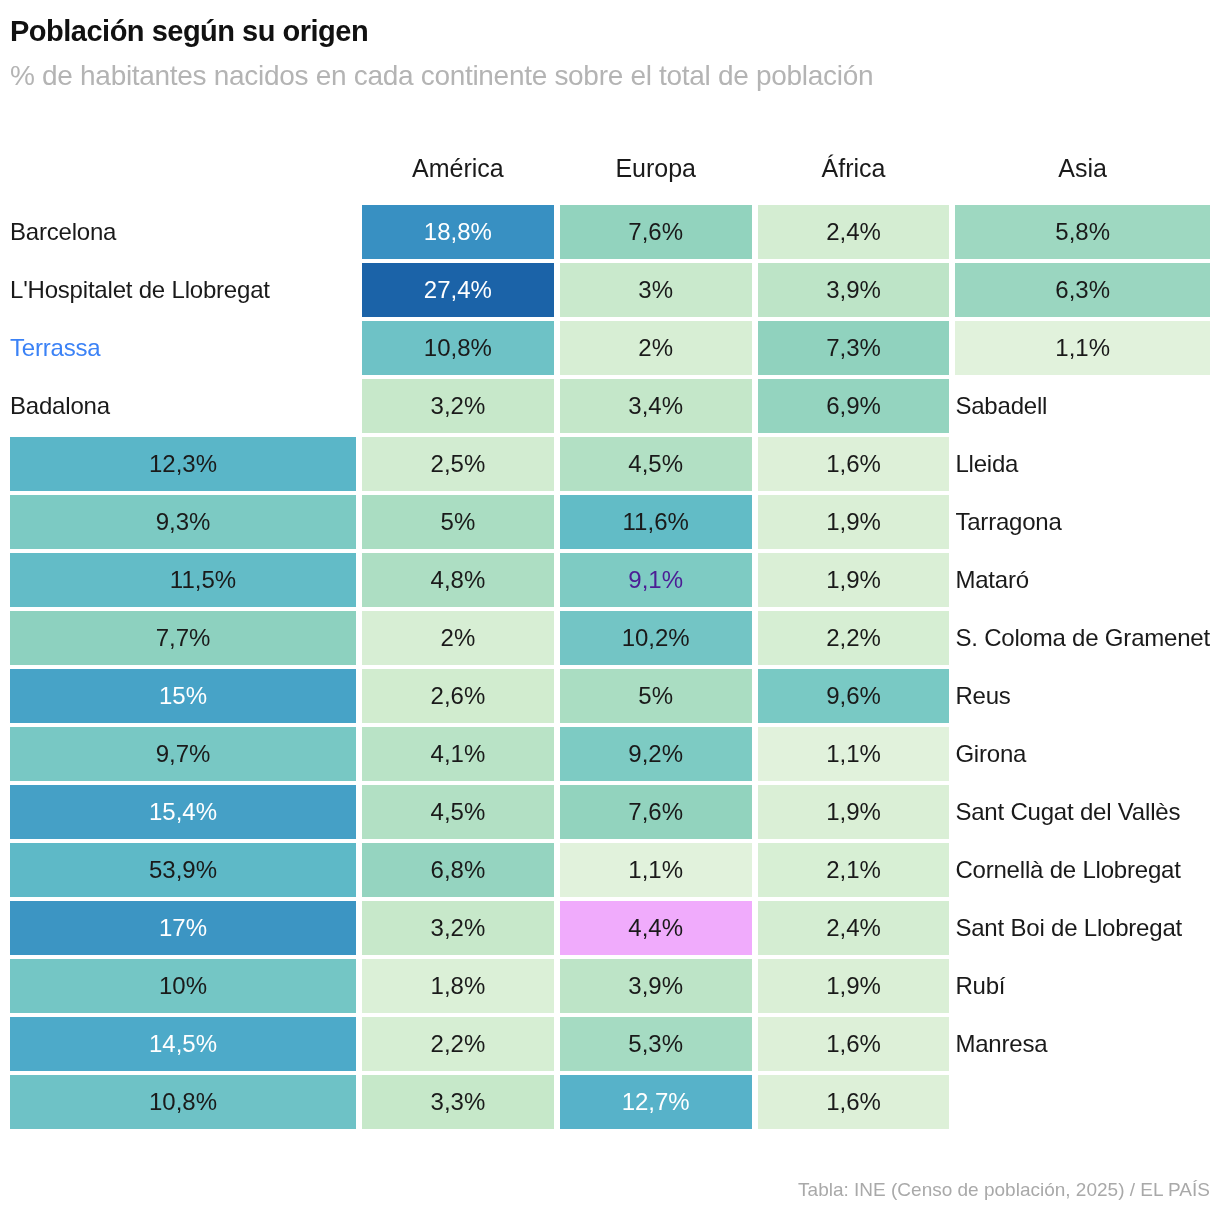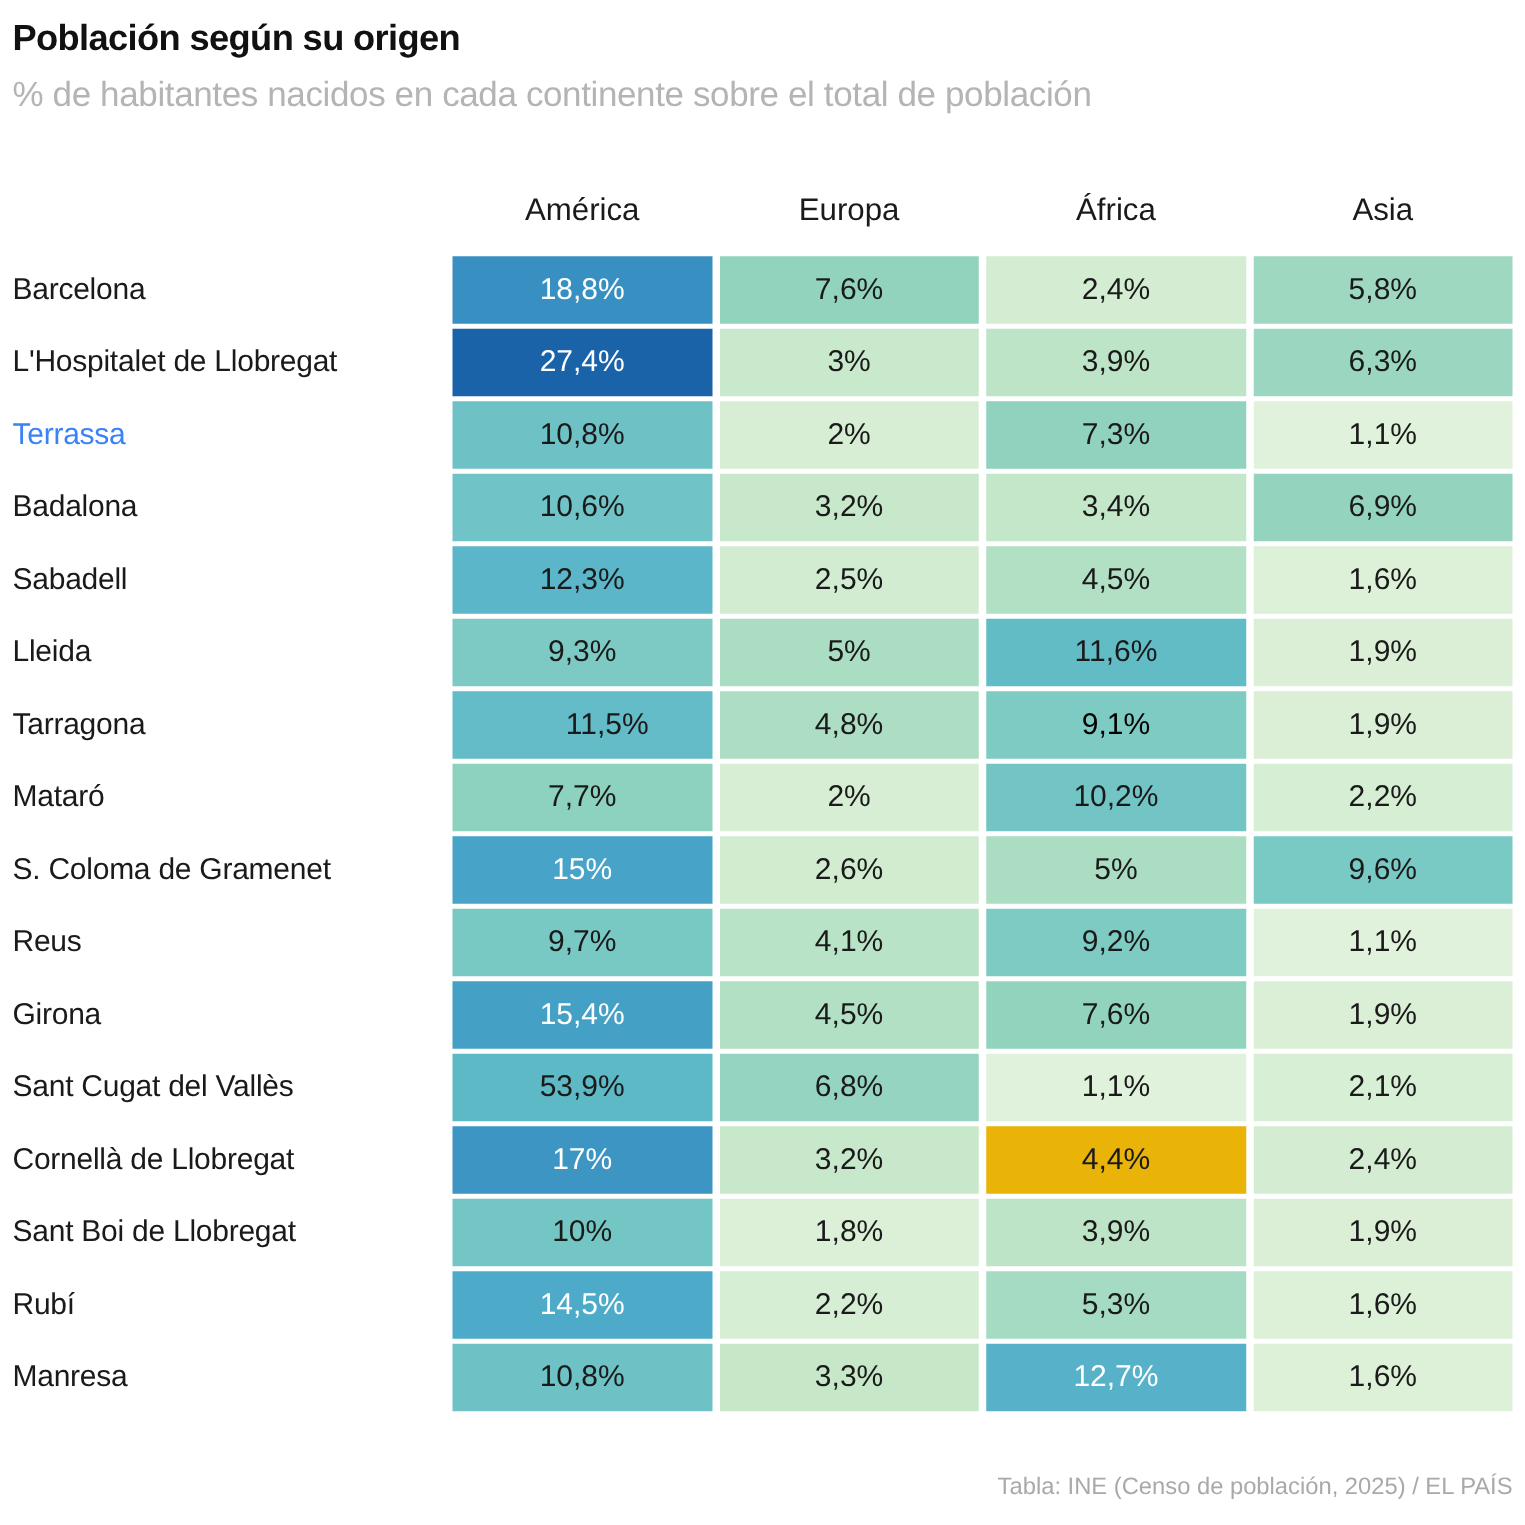--- a/index.html
+++ b/index.html
@@ -66,38 +66,37 @@
     <div class="cell" style="background: rgb(27, 99, 168); color: rgb(255, 255, 255);">27,4%</div>
     <div class="cell" style="background: rgb(201, 233, 204); color: rgb(26, 26, 26);">3%</div>
     <div class="cell" style="background: rgb(189, 228, 199); color: rgb(26, 26, 26);">3,9%</div>
     <div class="cell" style="background: rgb(154, 214, 192); color: rgb(26, 26, 26);">6,3%</div>
     <div class="row-label" style="color: #3b82f6;">Terrassa</div>
     <div class="cell" style="background: rgb(110, 194, 198); color: rgb(26, 26, 26);">10,8%</div>
     <div class="cell" style="background: rgb(215, 238, 212); color: rgb(26, 26, 26);">2%</div>
     <div class="cell" style="background: rgb(144, 210, 190); color: rgb(26, 26, 26);">7,3%</div>
     <div class="cell" style="background: rgb(225, 242, 220); color: rgb(26, 26, 26);">1,1%</div>
     <div class="row-label" style="color: rgb(26, 26, 26);">Badalona</div>
-    <div class="cell" style="background: rgb(112, 195, 198); color: rgb(26, 26, 26);">10,6%</div>
     <div class="cell" style="background: rgb(199, 232, 202); color: rgb(26, 26, 26);">3,2%</div>
     <div class="cell" style="background: rgb(196, 231, 201); color: rgb(26, 26, 26);">3,4%</div>
     <div class="cell" style="background: rgb(148, 212, 191); color: rgb(26, 26, 26);">6,9%</div>
     <div class="row-label" style="color: rgb(26, 26, 26);">Sabadell</div>
     <div class="cell" style="background: rgb(90, 182, 200); color: rgb(26, 26, 26);">12,3%</div>
     <div class="cell" style="background: rgb(210, 236, 209); color: rgb(26, 26, 26);">2,5%</div>
     <div class="cell" style="background: rgb(178, 224, 196); color: rgb(26, 26, 26);">4,5%</div>
     <div class="cell" style="background: rgb(221, 240, 216); color: rgb(26, 26, 26);">1,6%</div>
     <div class="row-label" style="color: rgb(26, 26, 26);">Lleida</div>
     <div class="cell" style="background: rgb(124, 202, 195); color: rgb(26, 26, 26);">9,3%</div>
     <div class="cell" style="background: rgb(170, 221, 194); color: rgb(26, 26, 26);">5%</div>
     <div class="cell" style="background: rgb(98, 188, 198); color: rgb(26, 26, 26);">11,6%</div>
     <div class="cell" style="background: rgb(218, 239, 214); color: rgb(26, 26, 26);">1,9%</div>
     <div class="row-label" style="color: rgb(26, 26, 26);">Tarragona</div>
     <div class="cell" style="background: rgb(99, 188, 199); color: rgb(26, 26, 26); padding-left: 40px;">11,5%</div>
     <div class="cell" style="background: rgb(173, 222, 195); color: rgb(26, 26, 26);">4,8%</div>
-    <div class="cell" style="background: rgb(126, 203, 195); color: #000000;">9,1%</div>
+    <div class="cell" style="background: rgb(126, 203, 195); color: #4c1d95;">9,1%</div>
     <div class="cell" style="background: rgb(218, 239, 214); color: rgb(26, 26, 26);">1,9%</div>
     <div class="row-label" style="color: rgb(26, 26, 26);">Mataró</div>
     <div class="cell" style="background: rgb(141, 209, 191); color: rgb(26, 26, 26);">7,7%</div>
     <div class="cell" style="background: rgb(215, 238, 212); color: rgb(26, 26, 26);">2%</div>
     <div class="cell" style="background: rgb(115, 197, 197); color: rgb(26, 26, 26);">10,2%</div>
     <div class="cell" style="background: rgb(214, 238, 211); color: rgb(26, 26, 26);">2,2%</div>
     <div class="row-label" style="color: rgb(26, 26, 26);">S. Coloma de Gramenet</div>
     <div class="cell" style="background: rgb(71, 163, 199); color: rgb(255, 255, 255);">15%</div>
     <div class="cell" style="background: rgb(209, 236, 207); color: rgb(26, 26, 26);">2,6%</div>
     <div class="cell" style="background: rgb(170, 221, 194); color: rgb(26, 26, 26);">5%</div>
@@ -113,21 +112,21 @@
     <div class="cell" style="background: rgb(146, 211, 190); color: rgb(26, 26, 26);">7,6%</div>
     <div class="cell" style="background: rgb(218, 239, 214); color: rgb(26, 26, 26);">1,9%</div>
     <div class="row-label" style="color: rgb(26, 26, 26);">Sant Cugat del Vallès</div>
     <div class="cell" style="background: rgb(94, 185, 199); color: rgb(26, 26, 26);">53,9%</div>
     <div class="cell" style="background: rgb(149, 212, 192); color: rgb(26, 26, 26);">6,8%</div>
     <div class="cell" style="background: rgb(225, 242, 220); color: rgb(26, 26, 26);">1,1%</div>
     <div class="cell" style="background: rgb(215, 239, 212); color: rgb(26, 26, 26);">2,1%</div>
     <div class="row-label" style="color: rgb(26, 26, 26);">Cornellà de Llobregat</div>
     <div class="cell" style="background: rgb(60, 149, 195); color: rgb(255, 255, 255);">17%</div>
     <div class="cell" style="background: rgb(199, 232, 202); color: rgb(26, 26, 26);">3,2%</div>
-    <div class="cell" style="background: #eab308; color: rgb(26, 26, 26);">4,4%</div>
+    <div class="cell" style="background: #f0abfc; color: rgb(26, 26, 26);">4,4%</div>
     <div class="cell" style="background: rgb(212, 237, 210); color: rgb(26, 26, 26);">2,4%</div>
     <div class="row-label" style="color: rgb(26, 26, 26);">Sant Boi de Llobregat</div>
     <div class="cell" style="background: rgb(116, 198, 197); color: rgb(26, 26, 26);">10%</div>
     <div class="cell" style="background: rgb(219, 240, 215); color: rgb(26, 26, 26);">1,8%</div>
     <div class="cell" style="background: rgb(189, 228, 199); color: rgb(26, 26, 26);">3,9%</div>
     <div class="cell" style="background: rgb(218, 239, 214); color: rgb(26, 26, 26);">1,9%</div>
     <div class="row-label" style="color: rgb(26, 26, 26);">Rubí</div>
     <div class="cell" style="background: rgb(77, 170, 201); color: rgb(255, 255, 255);">14,5%</div>
     <div class="cell" style="background: rgb(214, 238, 211); color: rgb(26, 26, 26);">2,2%</div>
     <div class="cell" style="background: rgb(165, 219, 194); color: rgb(26, 26, 26);">5,3%</div>

